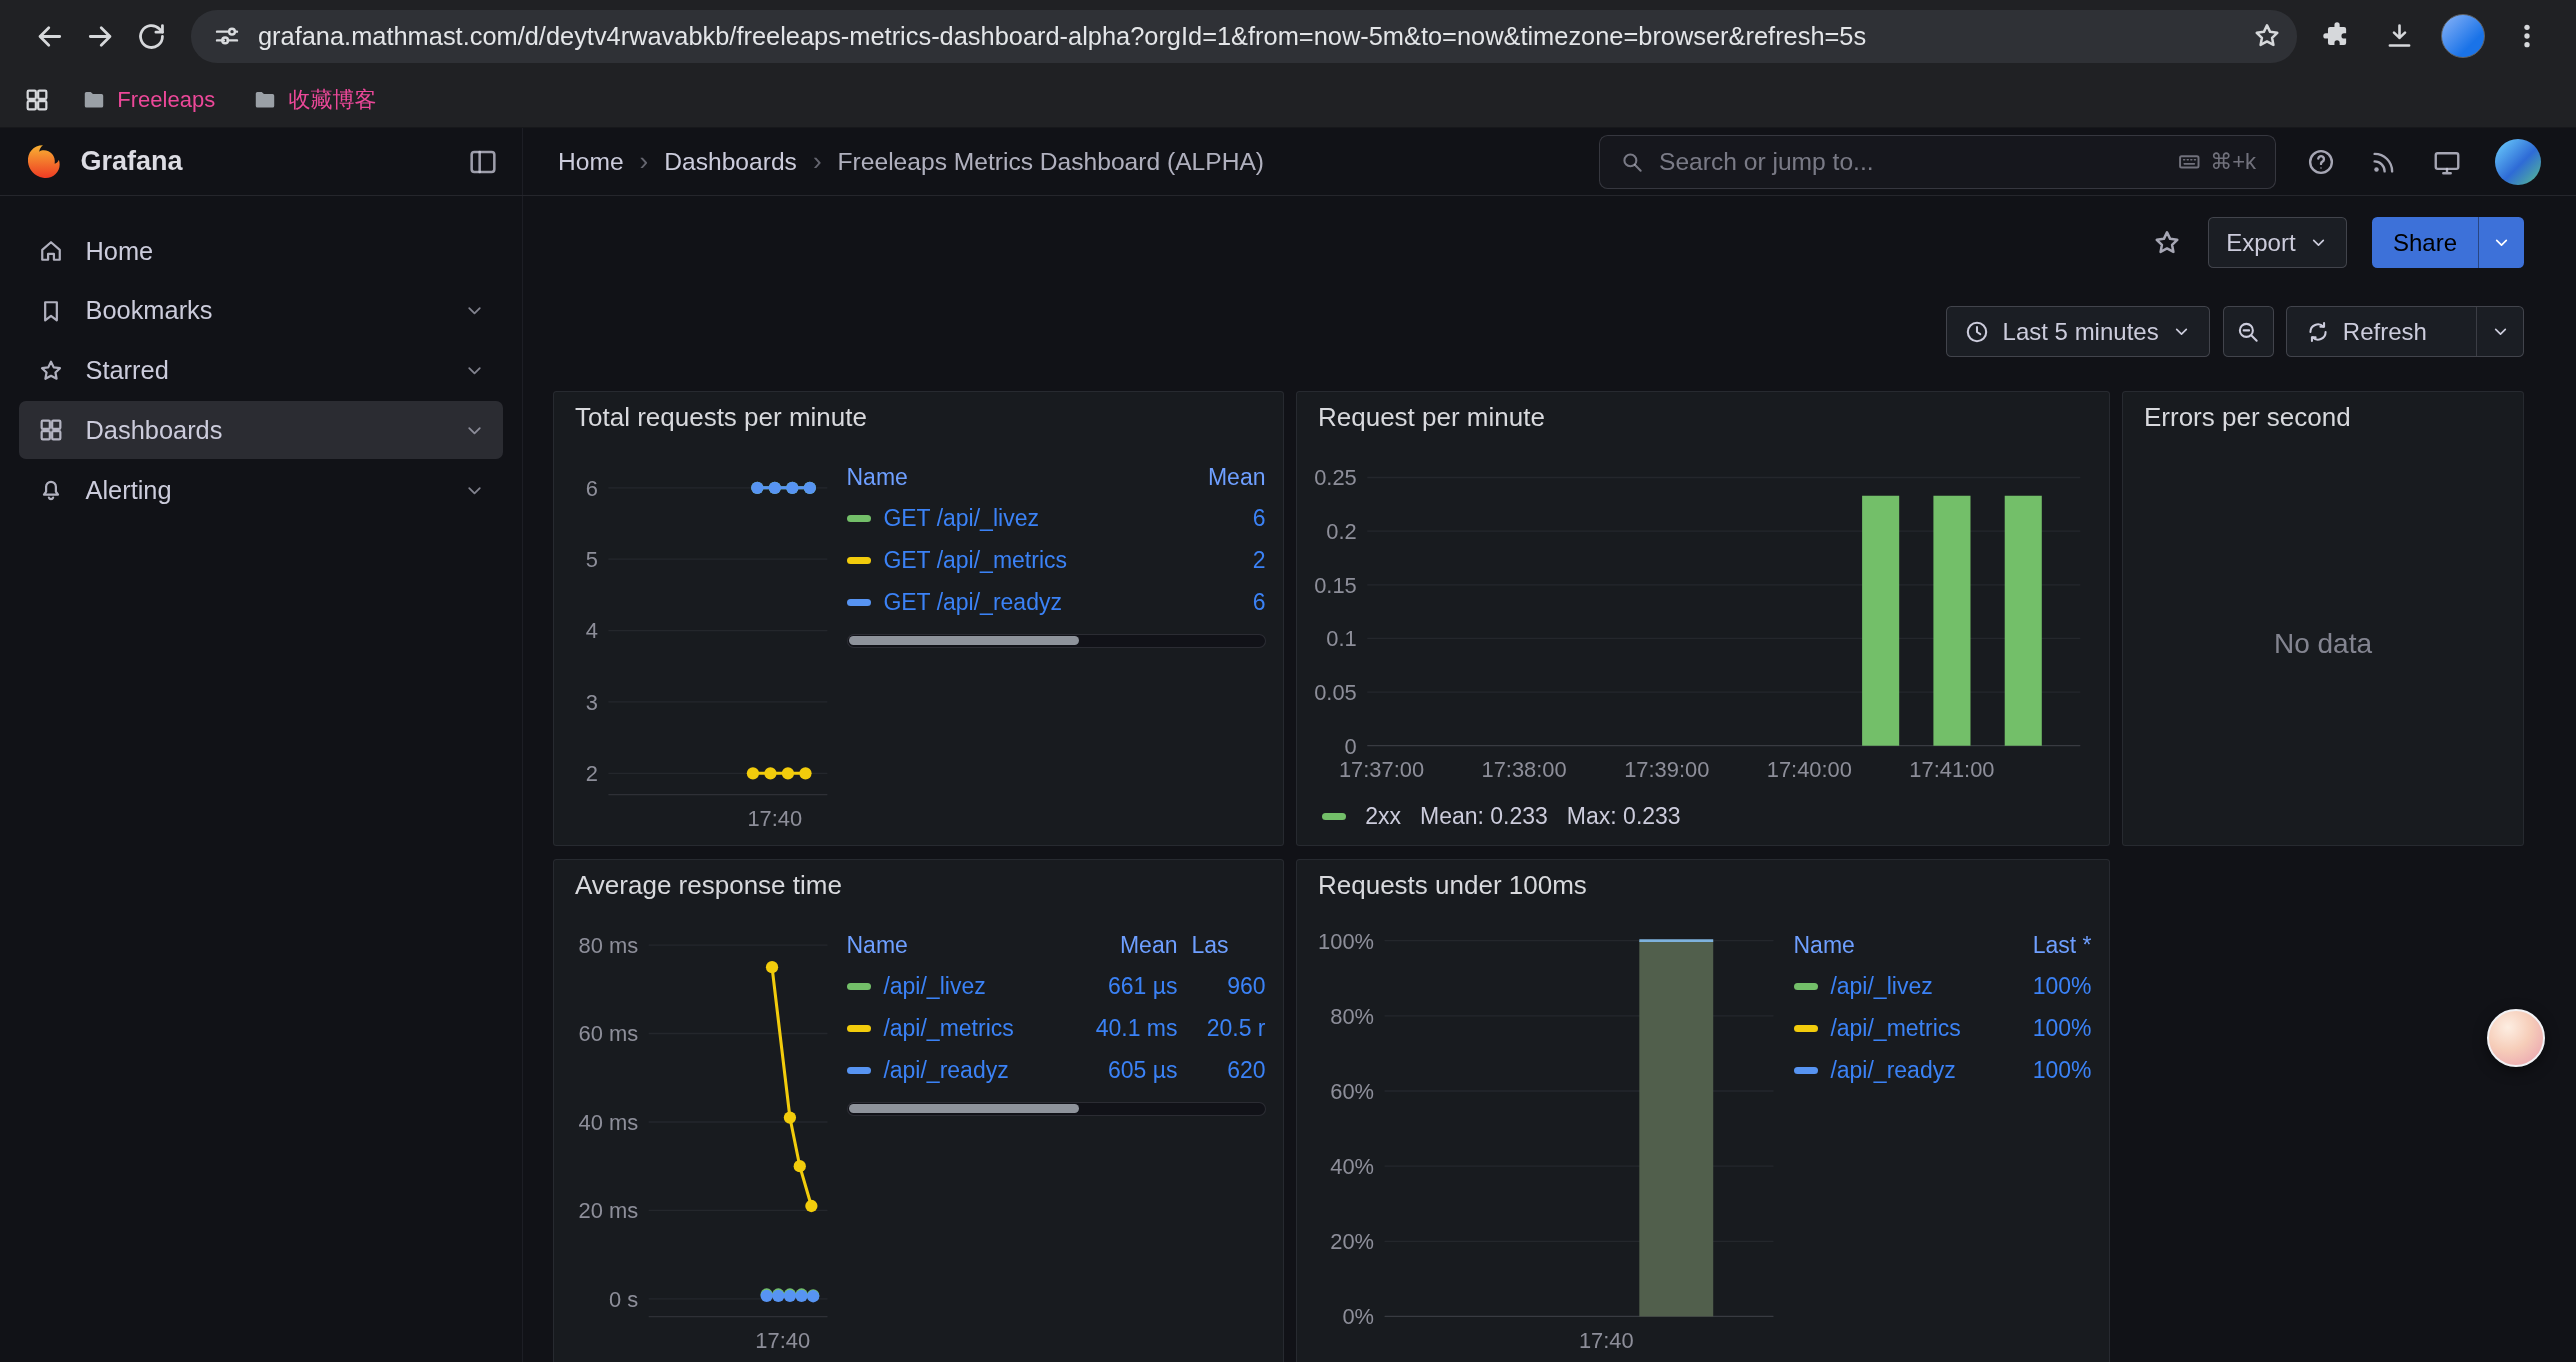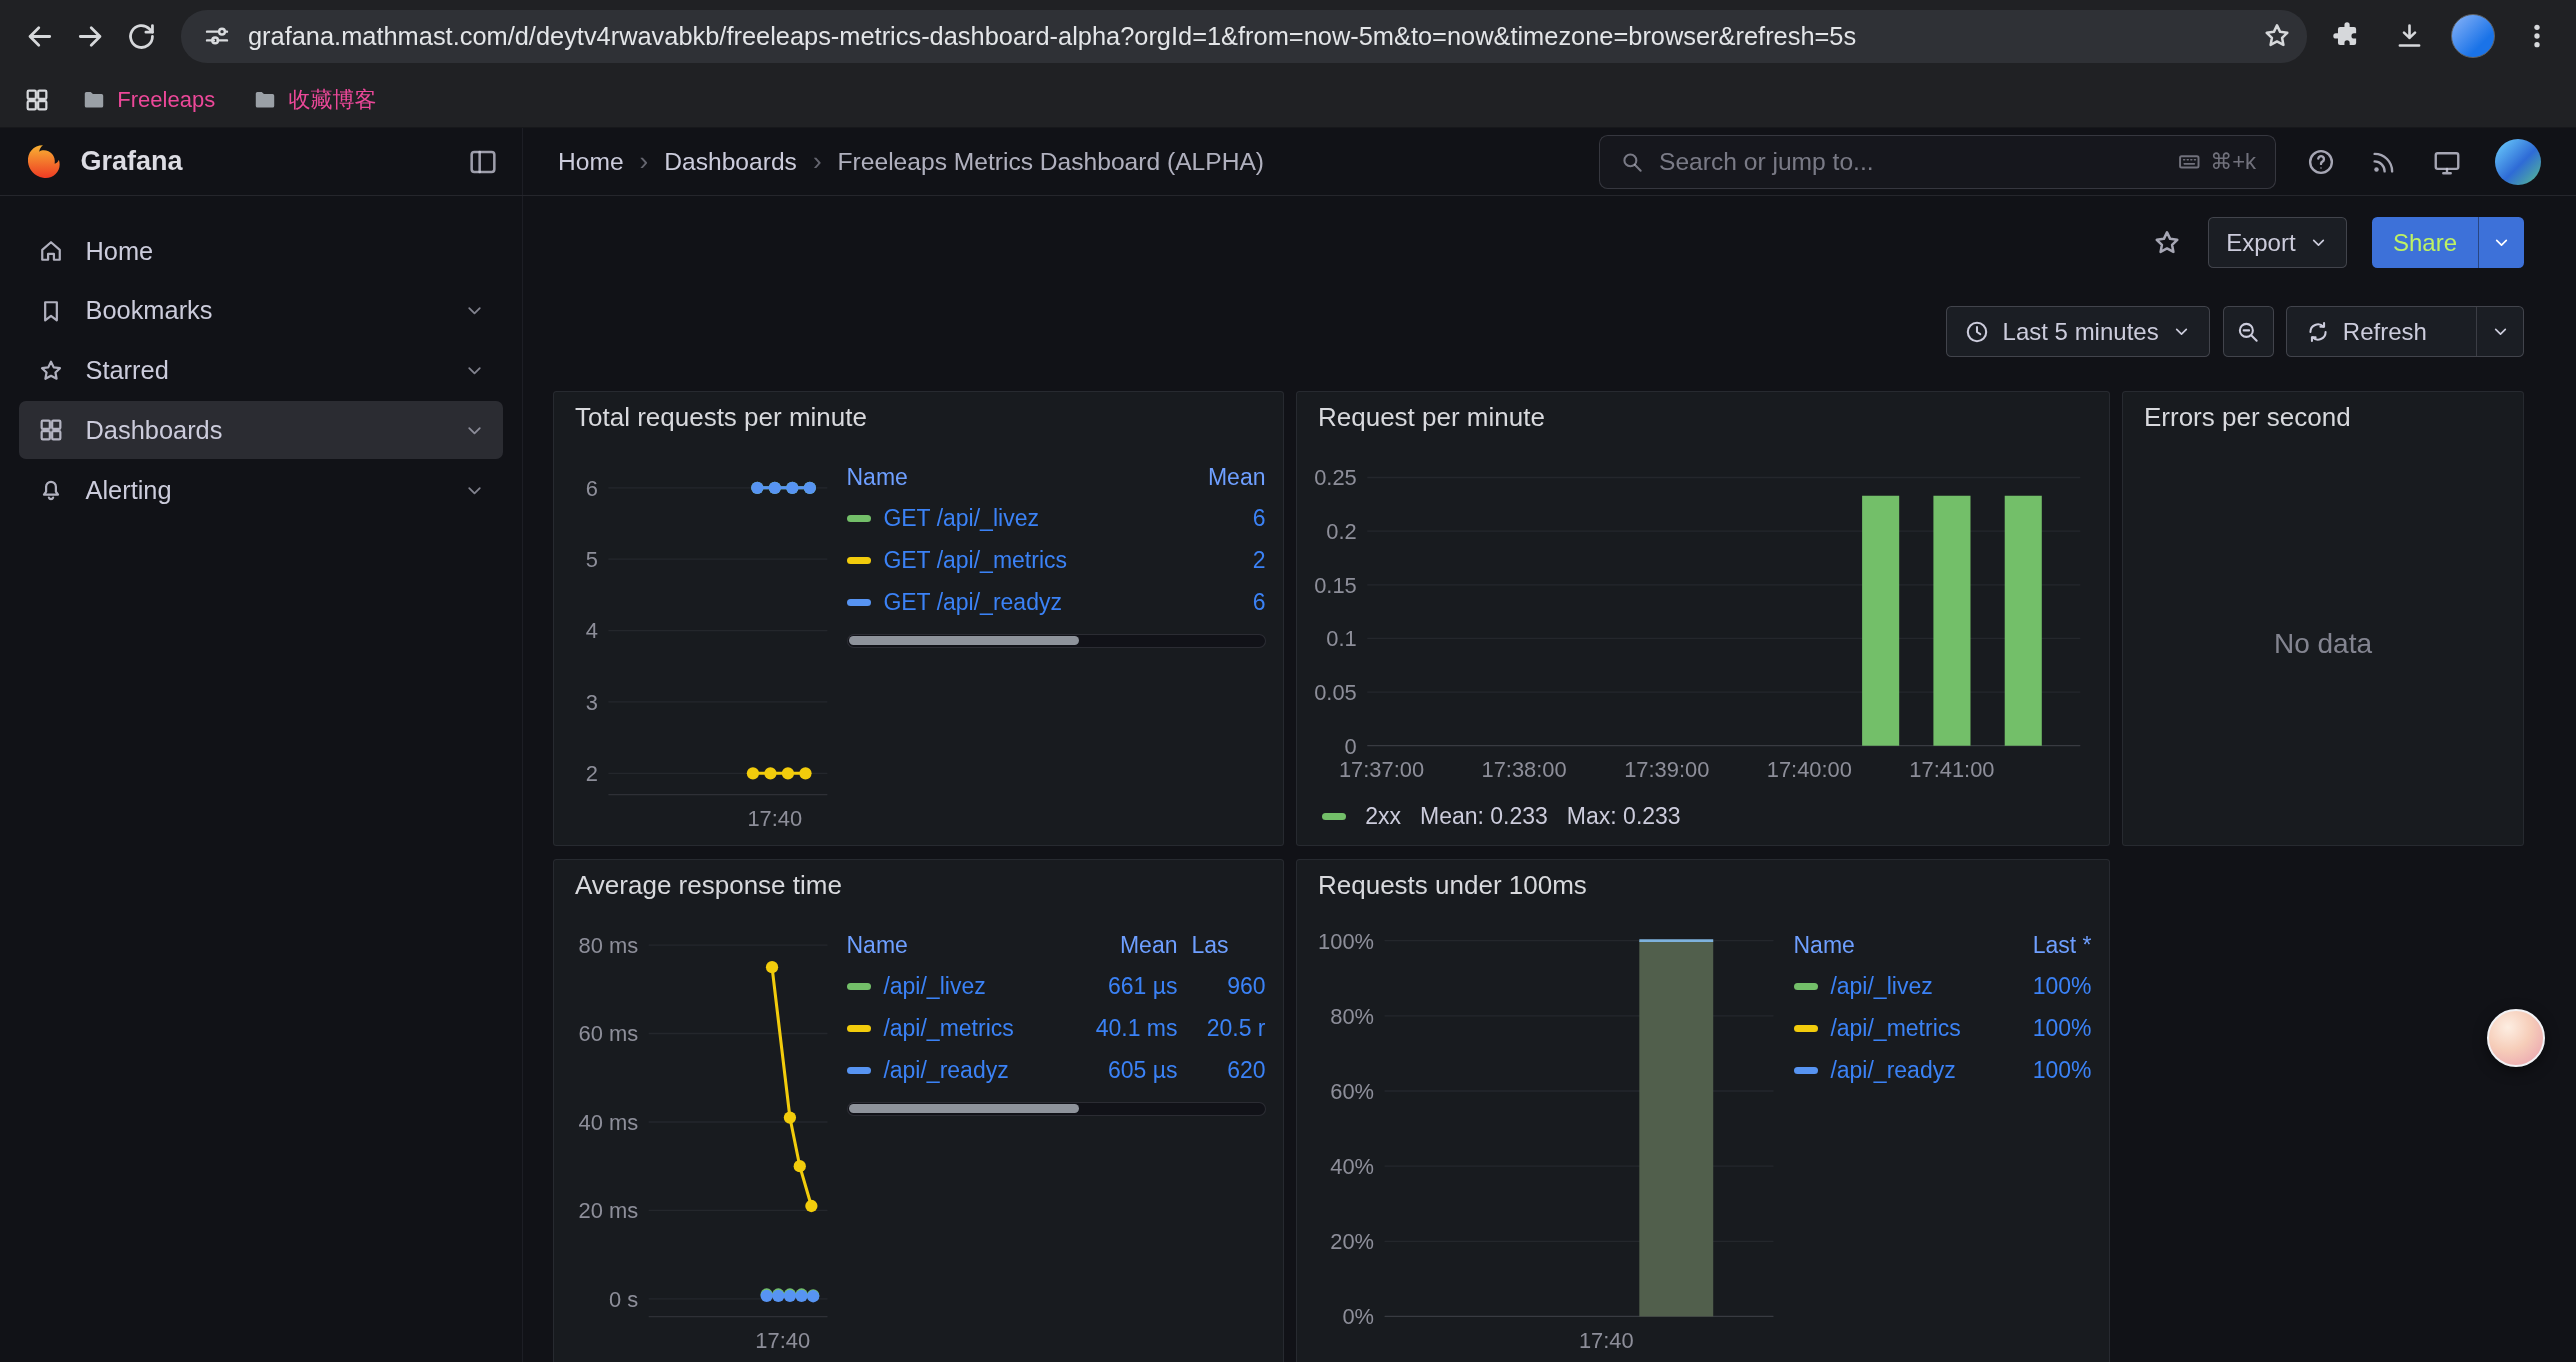--- a/index.html
+++ b/index.html
@@ -5,21 +5,21 @@
   * { box-sizing: border-box; margin: 0; padding: 0; }
   html,body { width: 2576px; height: 1363px; overflow: hidden; }
   body { font-family: "Liberation Sans", sans-serif; background: #111217; color: #ccccdc; }
   button { background: none; border: none; font: inherit; color: inherit; padding: 0; }
   svg { display: block; }
   .ic { stroke: currentColor; fill: none; stroke-width: 1.9; stroke-linecap: round; stroke-linejoin: round; }
 
   .screen { width: 2576px; height: 1363px; display: flex; flex-direction: column; overflow: hidden; }
 
   
-  .bt { height: 72px; flex: none; background: #202124; display: flex; align-items: center; padding: 0 14px; }
+  .bt { height: 72px; flex: none; background: #202124; display: flex; align-items: center; padding: 0 24px; }
   .nav-btn { width: 51px; height: 51px; border-radius: 50%; display: flex; align-items: center; justify-content: center; color: #d6d8db; flex: none; }
   .urlbar { flex: 1; height: 53px; margin: 0 14px; background: #2f3136; border-radius: 26px; display: flex; align-items: center; gap: 16px; padding: 0 14px 0 21px; min-width: 0; color: #d9dbde; }
   .url-text { flex: 1; font-size: 25.4px; color: #e3e5e8; white-space: nowrap; overflow: hidden; }
   .bt-right { display: flex; align-items: center; gap: 12.3px; flex: none; }
   .chrome-avatar { width: 44px; height: 44px; border-radius: 50%; background: linear-gradient(135deg,#8ab4f8 0%,#1a73e8 70%); border: 1.8px solid #5f6368; }
 
   .bookbar { height: 56px; flex: none; background: #202124; border-bottom: 0.9px solid #17181b; display: flex; align-items: center; padding: 0 16px; gap: 8.8px; }
   .bm-item { display: flex; align-items: center; gap: 10.5px; padding: 7px 14px; border-radius: 7px; color: #ec4899; font-size: 22px; }
   .bm-folder { color: #9aa0a6; }
 
@@ -44,21 +44,21 @@
   .side-ic { color: rgba(204,204,220,0.85); flex: none; }
   .chev { margin-left: auto; color: rgba(204,204,220,0.6); flex: none; }
 
   
   .main { flex: 1; position: relative; min-width: 0; overflow: hidden; }
   .dash-actions { position: absolute; top: 21px; right: 52px; display: flex; align-items: center; gap: 24.6px; }
   .icon-btn { color: rgba(204,204,220,0.8); display: flex; }
   .btn { height: 51px; display: flex; align-items: center; gap: 12.3px; padding: 0 17.5px; border: 0.9px solid rgba(204,204,220,0.22); border-radius: 5.3px; background: #1b1e24; color: #ccccdc; font-size: 24px; }
   .btn.sq { width: 51px; padding: 0; justify-content: center; }
   .share-group { display: flex; }
-  .btn-share { height: 51px; padding: 0 21px; background: #3d71d9; color: #bef264; font-size: 24px; font-weight: 500; border-radius: 5.3px 0 0 5.3px; display: flex; align-items: center; }
+  .btn-share { height: 51px; padding: 0 21px; background: #3d71d9; color: #000000; font-size: 24px; font-weight: 500; border-radius: 5.3px 0 0 5.3px; display: flex; align-items: center; }
   .share-caret { height: 51px; width: 46px; background: #3d71d9; border-left: 0.9px solid rgba(17,18,23,0.45); border-radius: 0 5.3px 5.3px 0; display: flex; align-items: center; justify-content: center; color: #fff; }
 
   .time-row { position: absolute; top: 110px; right: 52px; display: flex; align-items: stretch; gap: 12.3px; }
   .split { display: flex; border: 0.9px solid rgba(204,204,220,0.22); border-radius: 5.3px; background: #1b1e24; overflow: hidden; gap: 32px; }
   .seg { display: flex; align-items: center; gap: 12.3px; padding: 0 17.5px; font-size: 24px; color: #ccccdc; height: 49px; }
   .seg + .seg { border-left: 0.9px solid rgba(204,204,220,0.18); padding: 0 12.3px; }
 
   .panels { position: absolute; inset: 0; }
   .panel { position: absolute; background: #181b1f; border: 0.9px solid rgba(204,204,220,0.09); border-radius: 3.5px; display: flex; flex-direction: column; }
   .panel-header { height: 51px; flex: none; display: flex; align-items: center; padding: 0 21px; }

